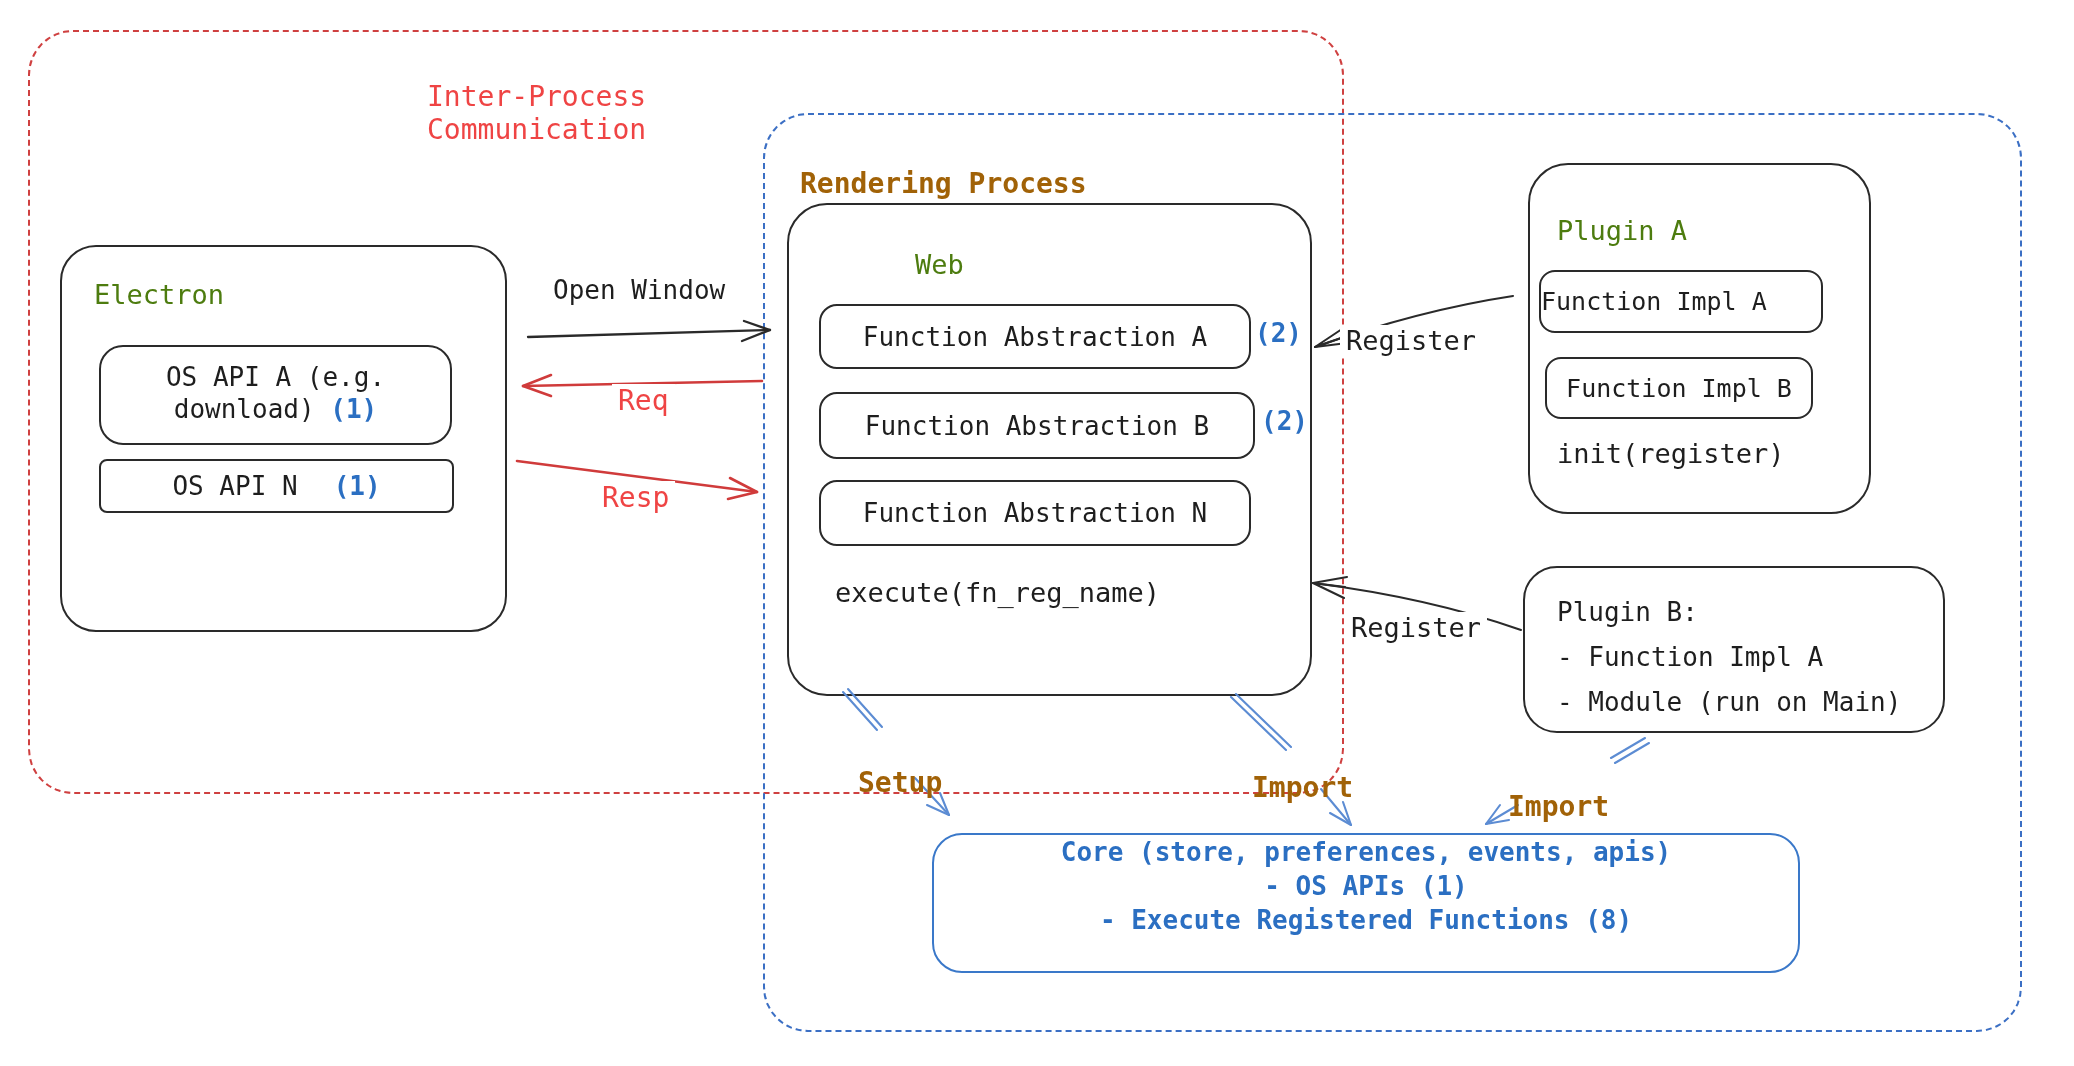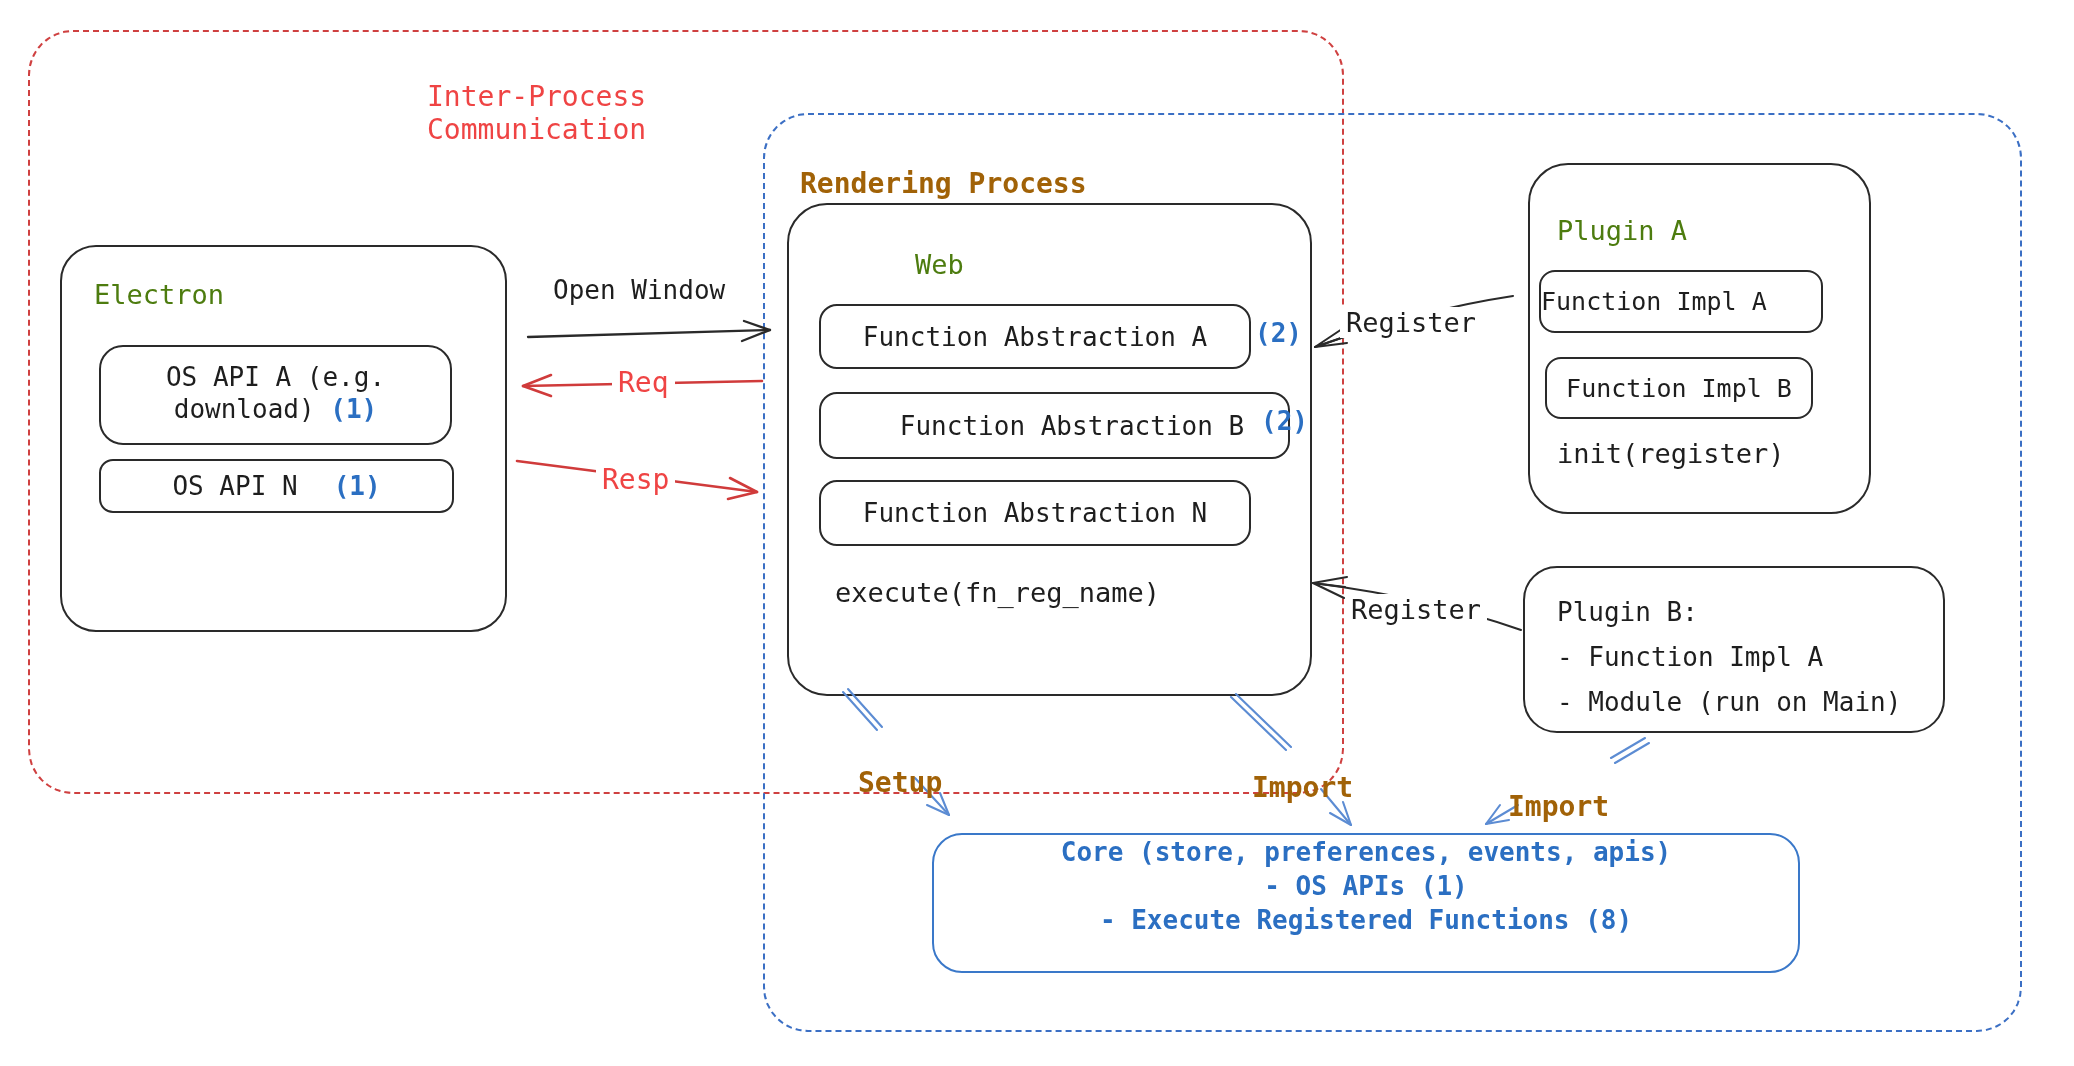--- a/index.html
+++ b/index.html
@@ -7,21 +7,21 @@
          font-family:"DejaVu Sans Mono","Liberation Mono",monospace;color:#1e1e1e;}
   .abs{position:absolute;}
   .region{position:absolute;border-radius:45px;background:transparent;}
   .region.red{border:2.5px dashed #cf4040;}
   .region.blue{border:2.5px dashed #3b6fc4;}
   .node{position:absolute;background:#ffffff;border:2.3px solid #2a2a2a;border-radius:36px;z-index:2;}
   .pill{position:absolute;background:#ffffff;border:2px solid #2a2a2a;text-align:center;
         font-size:26px;color:#1e1e1e;}
   .badge{color:#2b6fc2;font-weight:bold;}
   .lbl{position:absolute;white-space:pre-line;z-index:5;}
-  .lbl.bgw{background:#ffffff;padding:0 6px;}
+  .lbl.bgw{background:#ffffff;padding:0 6px;margin-top:18px;}
   .t-red{color:#ef4444;font-weight:normal;}
   .t-blue{color:#a16207;font-weight:bold;margin-top:20px;}
   .t-black{color:#1e1e1e;}
   svg.arrows{position:absolute;left:0;top:0;z-index:4;pointer-events:none;}
   .node-title{position:absolute;font-size:27px;color:#4d7c0f;}
   .core{position:absolute;background:#ffffff;border:2.3px solid #3a78c9;border-radius:30px;z-index:2;
         color:#2b6fc2;font-weight:bold;font-size:26px;text-align:center;line-height:34px;
         box-sizing:border-box;}
   .plugb-line{font-size:26px;line-height:45px;color:#1e1e1e;white-space:pre;}
 </style>
@@ -83,40 +83,40 @@
     </g>
   </svg>
 
   <div class="node" style="left:60px;top:245px;width:443px;height:383px;">
     <div class="node-title" style="left:32px;top:32px;">Electron</div>
     <div class="pill" style="left:37px;top:98px;width:353px;height:100px;border-radius:24px;
                 line-height:32px;padding-top:14px;box-sizing:border-box;">
       <span>OS API A (e.g. download)</span>
       <span class="badge">(1)</span>
     </div>
-    <div class="pill" style="left:37px;top:212px;width:351px;height:50px;border-radius:14px;
+    <div class="pill" style="left:37px;top:212px;width:351px;height:50px;border-radius:8px;
                 display:flex;align-items:center;justify-content:center;gap:36px;">
       <span>OS API N</span>
       <span class="badge">(1)</span>
     </div>
   </div>
 
   <div class="lbl t-black" style="left:553px;top:275px;font-size:26px;">Open Window</div>
   <div class="lbl t-red bgw" style="left:612px;top:366px;font-size:28px;">Req</div>
   <div class="lbl t-red bgw" style="left:596px;top:463px;font-size:28px;">Resp</div>
 
   <div class="node" style="left:787px;top:203px;width:521px;height:489px;border-radius:40px;">
     <div class="node-title" style="left:126px;top:44px;">Web</div>
     <div class="pill" style="left:30px;top:99px;width:428px;height:61px;border-radius:18px;
                 display:flex;align-items:center;justify-content:center;">
       <span>Function Abstraction A</span>
     </div>
     <div class="badge abs" style="left:466px;top:113px;font-size:26px;">(2)</div>
     <div class="pill" style="left:30px;top:187px;width:432px;height:63px;border-radius:18px;
-                display:flex;align-items:center;justify-content:center;padding-left:35px;">
+                display:flex;align-items:center;justify-content:center;">
       <span>Function Abstraction B</span>
     </div>
     <div class="badge abs" style="left:472px;top:201px;font-size:26px;">(2)</div>
     <div class="pill" style="left:30px;top:275px;width:428px;height:62px;border-radius:18px;
                 display:flex;align-items:center;justify-content:center;">
       <span>Function Abstraction N</span>
     </div>
     <div class="abs" style="left:46px;top:372px;font-size:27px;">execute(fn_reg_name)</div>
   </div>
 

